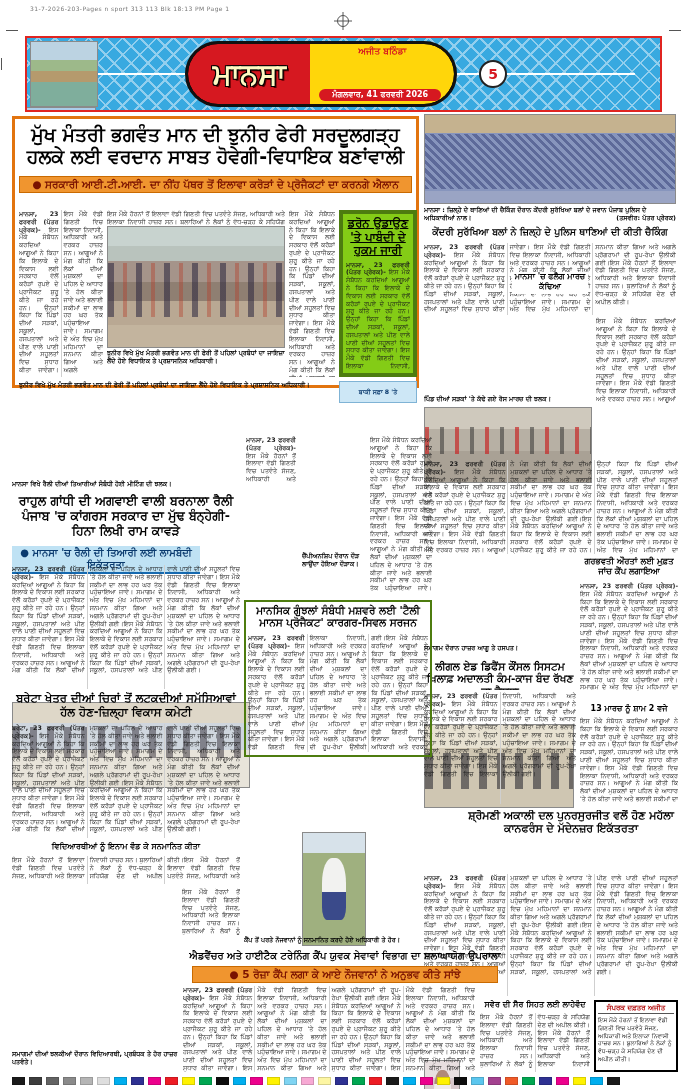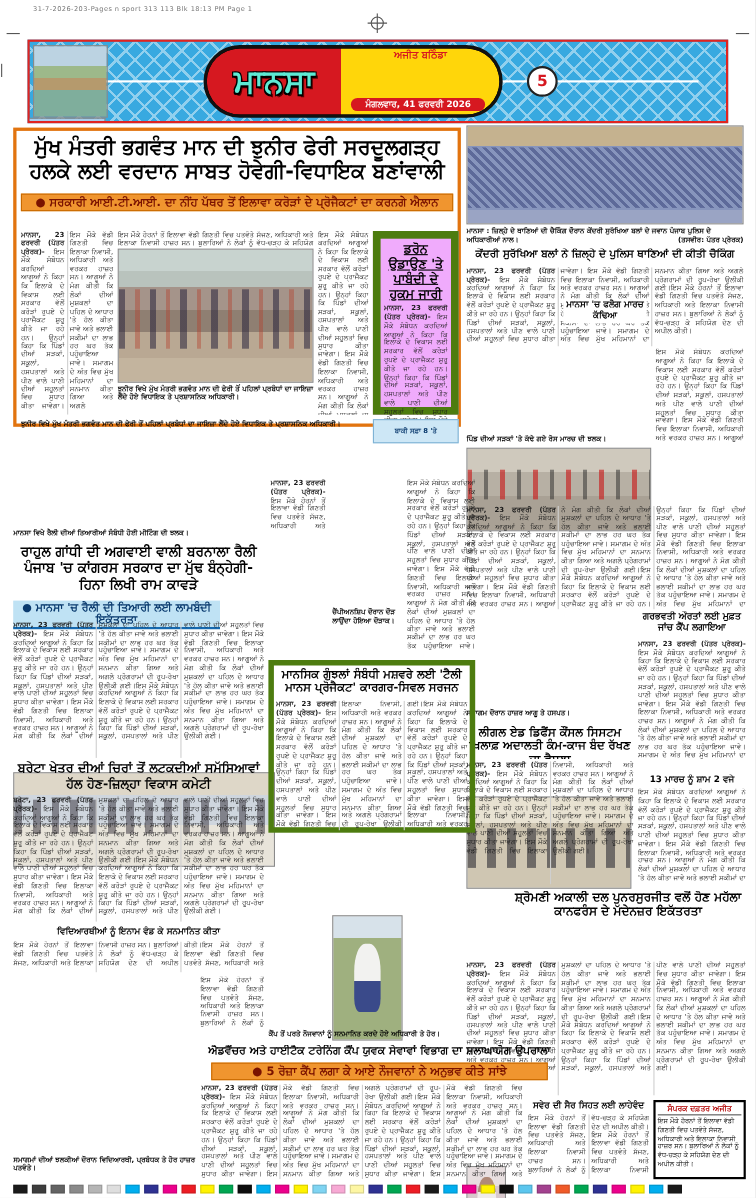--- a/index.html
+++ b/index.html
@@ -12,42 +12,42 @@
   .masthead{border:2px solid #e02420;background:#38a9e0;overflow:hidden}
   .lattice{position:absolute;inset:0;opacity:.45;background:
      repeating-linear-gradient(45deg,transparent 0 10px,#fff 10px 12px),
      repeating-linear-gradient(-45deg,transparent 0 10px,#fff 10px 12px)}
   .mast-rule{position:absolute;left:4%;right:4%;top:49%;height:2px;background:#fff}
   .ph{border:1px solid #8a8a8a;position:relative;overflow:hidden}
   .ph-monument{background:linear-gradient(180deg,#bcd3e2 0 28%,#9db98a 28% 45%,#b59a6d 45% 62%,#7fae9c 62% 100%)}
   .ph-gurdwara{background:linear-gradient(180deg,#aacdea 0 30%,#e8e4da 30% 72%,#4a5a4a 72% 100%)}
   .logo-oval{display:flex;border-radius:36px;overflow:hidden;background:#000;border:3px solid #111}
   .logo-red{flex:0 0 46%;background:#d61820;display:flex;align-items:center;justify-content:center;border-radius:33px 0 0 33px}
-  .logo-red span{font-size:29px;font-weight:700;color:#5eead4;
+  .logo-red span{font-size:29px;font-weight:700;color:#fef9c3;
      text-shadow:1px 1px 0 #000,-1px -1px 0 #000,1px -1px 0 #000,-1px 1px 0 #000,2px 2px 0 #5a0000}
   .logo-yellow{flex:1;background:#ffd60a;position:relative;border-radius:0 33px 33px 0}
   .edition{position:absolute;top:2px;width:100%;text-align:center;font-size:9px;font-weight:700;color:#d61820}
   .ajit{margin-top:13px;text-align:center;font-size:29px;font-weight:700;color:#e01b22;text-shadow:2px 2px 0 #111}
   .datepill{position:absolute;bottom:3px;left:9px;right:13px;background:#d61820;color:#fff;
      font-size:8px;font-weight:700;text-align:center;border-radius:8px;padding:1px 0}
   .pageno{border-radius:50%;background:#fff;border:2px solid #222;display:flex;align-items:center;
      justify-content:center;font-size:14px;font-weight:700;color:#d61820}
   
   .h{font-weight:700;text-align:center;line-height:1.18;color:#000;overflow:hidden}
   .bc{font-size:6.3px;line-height:1.24;text-align:justify;color:#1a1a1a;column-gap:5px;
       column-rule:1px solid #cfcfcf;overflow:hidden}
   .bc b{font-weight:700}
   .cap{font-size:6.4px;font-weight:700;line-height:1.25;color:#000;overflow:hidden}
   .strip{font-weight:700;text-align:center;overflow:hidden}
   .strip-orange{background:#f0952f;color:#7a1200;border:1px solid #c96a00;font-size:10.5px;padding:1px 0}
   .strip-blue{background:#bfe2f4;color:#0a3a6e;font-size:10px;padding:1px 0;border-bottom:2px solid #1569b0}
   .lead-block{border:3px solid #e2740f}
-  .dronebox{background:#f0abfc;border:7px solid #4d7c0f;padding:3px}
+  .dronebox{background:#84cc16;border:4px solid #4d7c0f;padding:3px}
   .dronebox .h{font-size:11.5px;text-decoration:underline;margin-bottom:3px}
-  .tm-box{border:5px solid #4d7c0f;padding:2px}
+  .tm-box{border:2px solid #4d7c0f;padding:2px}
   .notebox{background:#cde7f6;border:1px solid #7fb3d5;font-size:6.2px;text-align:center;
      font-weight:700;color:#0a3a6e;display:flex;align-items:center;justify-content:center;padding:1px}
   .minihead{font-size:8px;font-weight:700;text-align:center;color:#000;overflow:hidden}
   .officebox{border:2px solid #000;padding:2px;font-size:6px;line-height:1.3;overflow:hidden}
   .officebox .oh{font-size:7px;font-weight:700;color:#b00000;text-align:center;border-bottom:1px solid #555;margin-bottom:2px}
   
   .ph-cm{background:linear-gradient(180deg,#c8d3cf 0 16%,#b9c3bd 16% 28%,#a5948a 28% 46%,#8f7f72 46% 62%,#b9a893 62% 82%,#c3b49e 82% 100%)}
   .ph-cm::before{content:"";position:absolute;left:0;right:0;top:30%;height:45%;
      background:repeating-linear-gradient(90deg,rgba(40,35,60,.55) 0 6px,transparent 6px 15px,rgba(180,60,40,.4) 15px 19px,transparent 19px 28px)}
   .ph-police{background:linear-gradient(180deg,#c5b28f 0 20%,#8795bd 20% 86%,#9aa4c4 86% 100%)}

